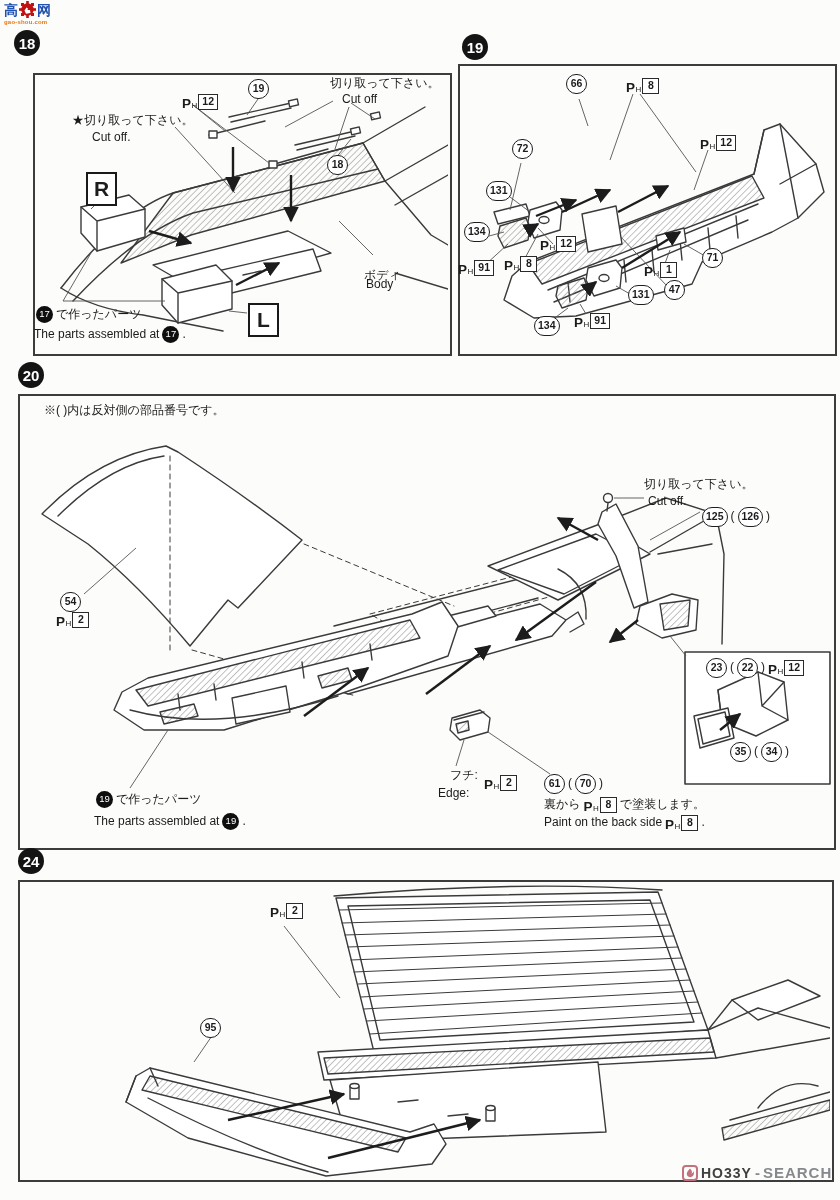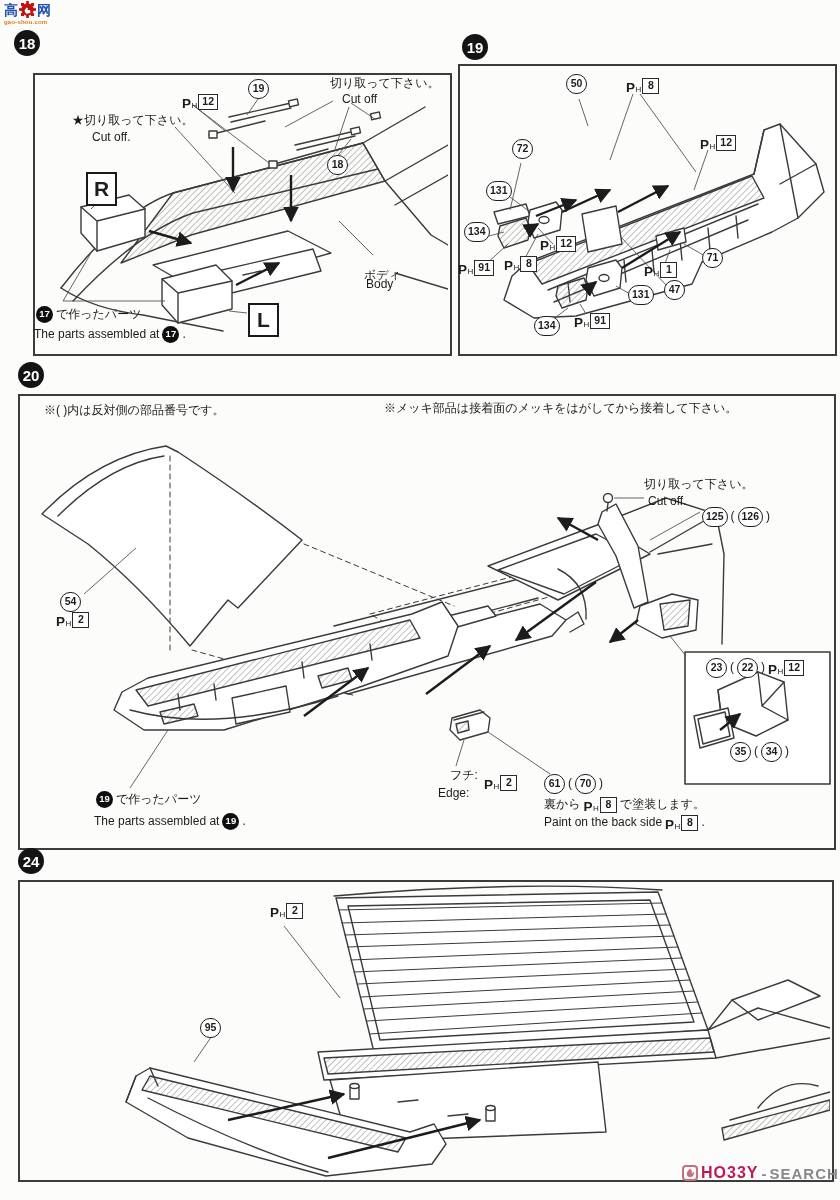--- a/index.html
+++ b/index.html
@@ -8,37 +8,37 @@
   .sbox{position:absolute;border:2px solid #3c3c3c;background:transparent}
   .stepc{position:absolute;width:26px;height:26px;border-radius:50%;background:#141414;color:#fff;
          display:flex;align-items:center;justify-content:center;font-size:15px;font-weight:bold}
   svg.diag{position:absolute}
   .lbl{position:absolute;font-size:12px;line-height:1.3;white-space:nowrap;color:#1b1b1b}
   .jp{font-size:12px}
   .row{display:flex;align-items:center;gap:3px}
   .pnum{display:inline-flex;min-width:21px;height:20px;padding:0 3px;border:1.5px solid #1e1e1e;border-radius:12px;
         align-items:center;justify-content:center;font-size:10.5px;font-weight:bold;background:#fff;box-sizing:border-box}
   .refc{display:inline-flex;width:17px;height:17px;border-radius:50%;background:#0e0e0e;color:#fff;
-        align-items:center;justify-content:center;font-size:9.5px;font-weight:bold;flex:0 0 auto}
+        align-items:center;justify-content:center;font-size:9.5px;font-weight:normal;flex:0 0 auto}
   .ph{display:inline-flex;align-items:flex-end}
   .php{font-size:13.5px;font-weight:800;line-height:13px}
   .phh{font-size:8px;line-height:8px;margin:0 1px 0 0.5px}
   .phb{border:1.3px solid #2a2a2a;background:#fff;font-size:10.5px;padding:0 3px;min-width:9px;
        text-align:center;line-height:13.5px;font-weight:bold}
   .rl{position:absolute;width:27px;height:30px;border:2.4px solid #1a1a1a;background:#fff;display:flex;
       align-items:center;justify-content:center;font-size:21px;font-weight:bold}
   .paren{font-size:12px}
   
   .wm{position:absolute;left:4px;top:1px;width:70px}
   .wmrow{display:flex;align-items:center;gap:1px}
   .wmchar{font-size:14px;font-weight:bold;color:#2050b0;line-height:16px}
   .wmdomain{font-size:6px;font-weight:bold;color:#e87612;letter-spacing:0.2px;line-height:6px;margin-top:1px}
   
   .hslogo{position:absolute;display:flex;align-items:center;gap:3px;font-weight:bold}
-  .hs-pink{color:#be185d;font-size:16px;letter-spacing:1px}
+  .hs-pink{color:#404040;font-size:14px;letter-spacing:1px}
   .hs-sep{color:#85898d;font-size:15px}
   .hs-gray{color:#85898d;font-size:15px;letter-spacing:1px}
 </style>
 </head>
 <body>
 
 <div id="page">
 
   <div class="wm">
     <div class="wmrow">
@@ -222,21 +222,21 @@
     <g stroke="#1c1c1c" stroke-width="2.4" fill="none">
       <line x1="78" y1="152" x2="118" y2="136" marker-end="url(#a19)"></line>
       <line x1="104" y1="148" x2="152" y2="126" marker-end="url(#a19)"></line>
       <line x1="160" y1="148" x2="210" y2="122" marker-end="url(#a19)"></line>
       <line x1="164" y1="204" x2="222" y2="168" marker-end="url(#a19)"></line>
       <line x1="70" y1="166" x2="80" y2="160" marker-end="url(#a19)"></line>
       <line x1="128" y1="226" x2="138" y2="218" marker-end="url(#a19)"></line>
     </g>
   </svg>
 
-  <div class="lbl" style="left:566px;top:74px"><span class="pnum">50</span></div>
+  <div class="lbl" style="left:566px;top:74px"><span class="pnum">66</span></div>
   <div class="lbl" style="left:626px;top:78px">
     <span class="ph">
         <span class="php">P</span>
         <span class="phh">H</span>
         <span class="phb">8</span>
       </span></div>
   <div class="lbl" style="left:512px;top:139px"><span class="pnum">72</span></div>
   <div class="lbl" style="left:700px;top:135px">
     <span class="ph">
         <span class="php">P</span>
@@ -359,21 +359,20 @@
       <line x1="286" y1="322" x2="350" y2="274" marker-end="url(#a20)"></line>
       <line x1="408" y1="300" x2="472" y2="252" marker-end="url(#a20)"></line>
       <line x1="580" y1="146" x2="540" y2="124" marker-end="url(#a20)"></line>
       <line x1="578" y1="188" x2="498" y2="246" marker-end="url(#a20)"></line>
       <line x1="620" y1="226" x2="592" y2="248" marker-end="url(#a20)"></line>
       <line x1="702" y1="336" x2="722" y2="320" marker-end="url(#a20)"></line>
     </g>
   </svg>
 
   <div class="lbl jp" style="left:44px;top:403px">※( )内は反対側の部品番号です。</div>
-  <div class="lbl jp" style="left:384px;top:401px">※メッキ部品は接着面のメッキをはがしてから接着して下さい。</div>
 
   <div class="lbl jp" style="left:644px;top:477px">切り取って下さい。</div>
   <div class="lbl" style="left:648px;top:494px">Cut off.</div>
   <div class="lbl row" style="left:702px;top:507px">
     <span class="pnum">125</span>
       <span class="paren">(</span>
       <span class="pnum">126</span>
       <span class="paren">)</span>
   </div>
   <div class="lbl" style="left:60px;top:592px"><span class="pnum">54</span></div>

